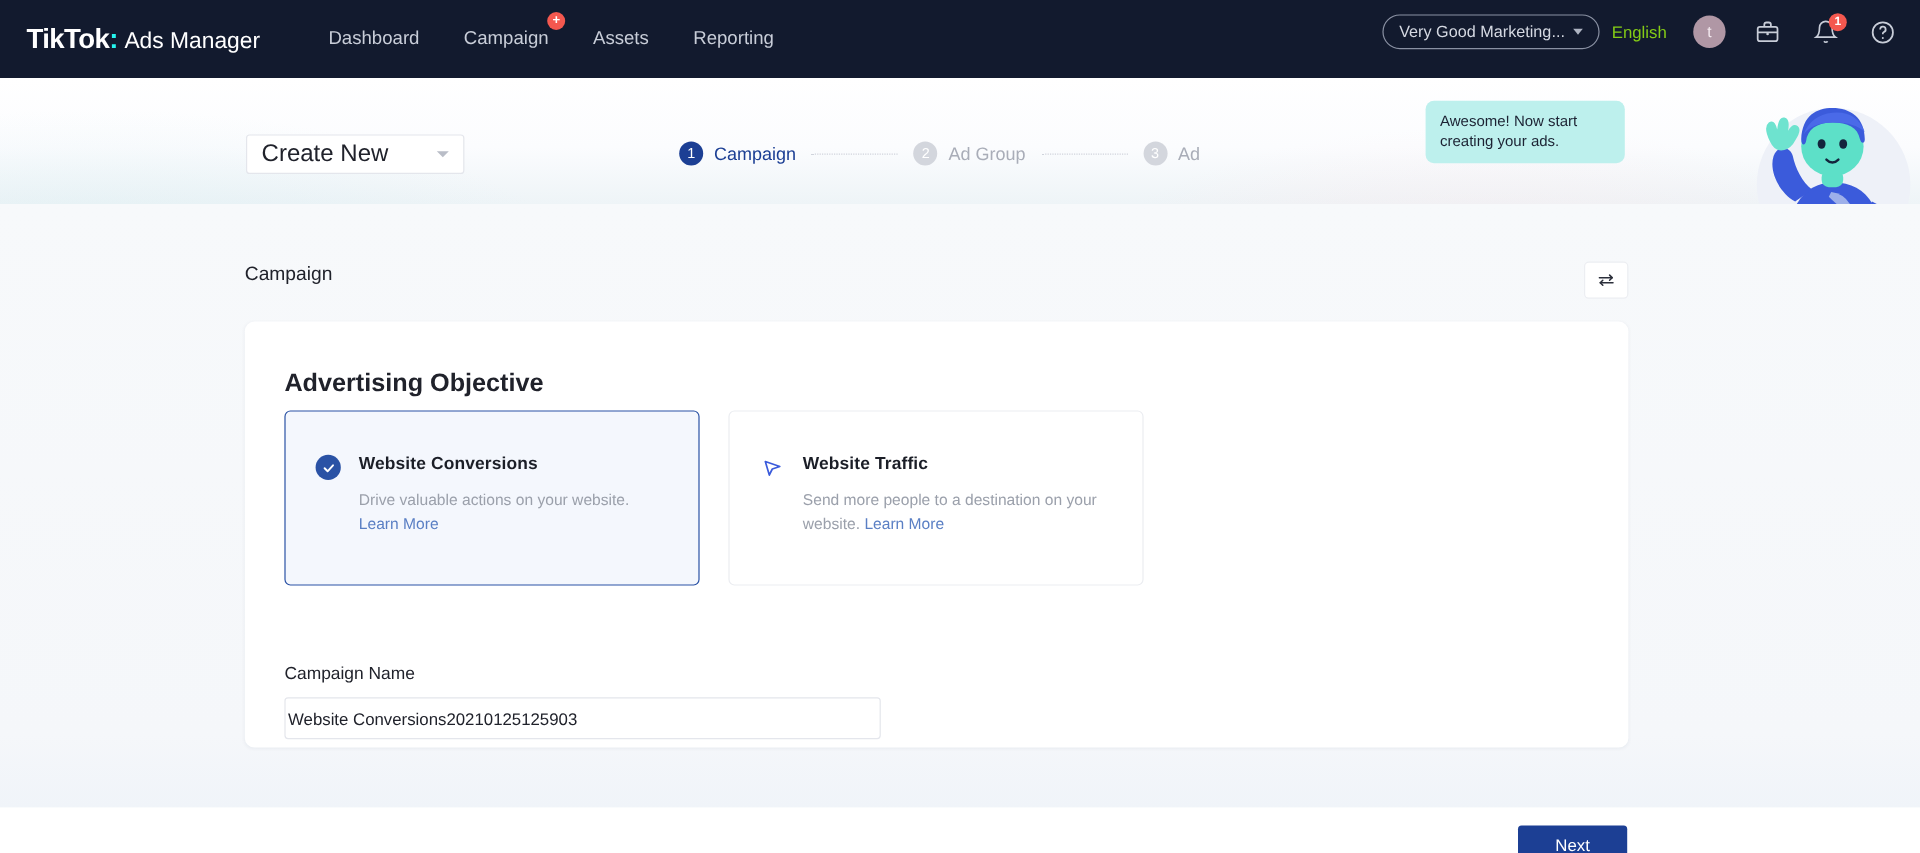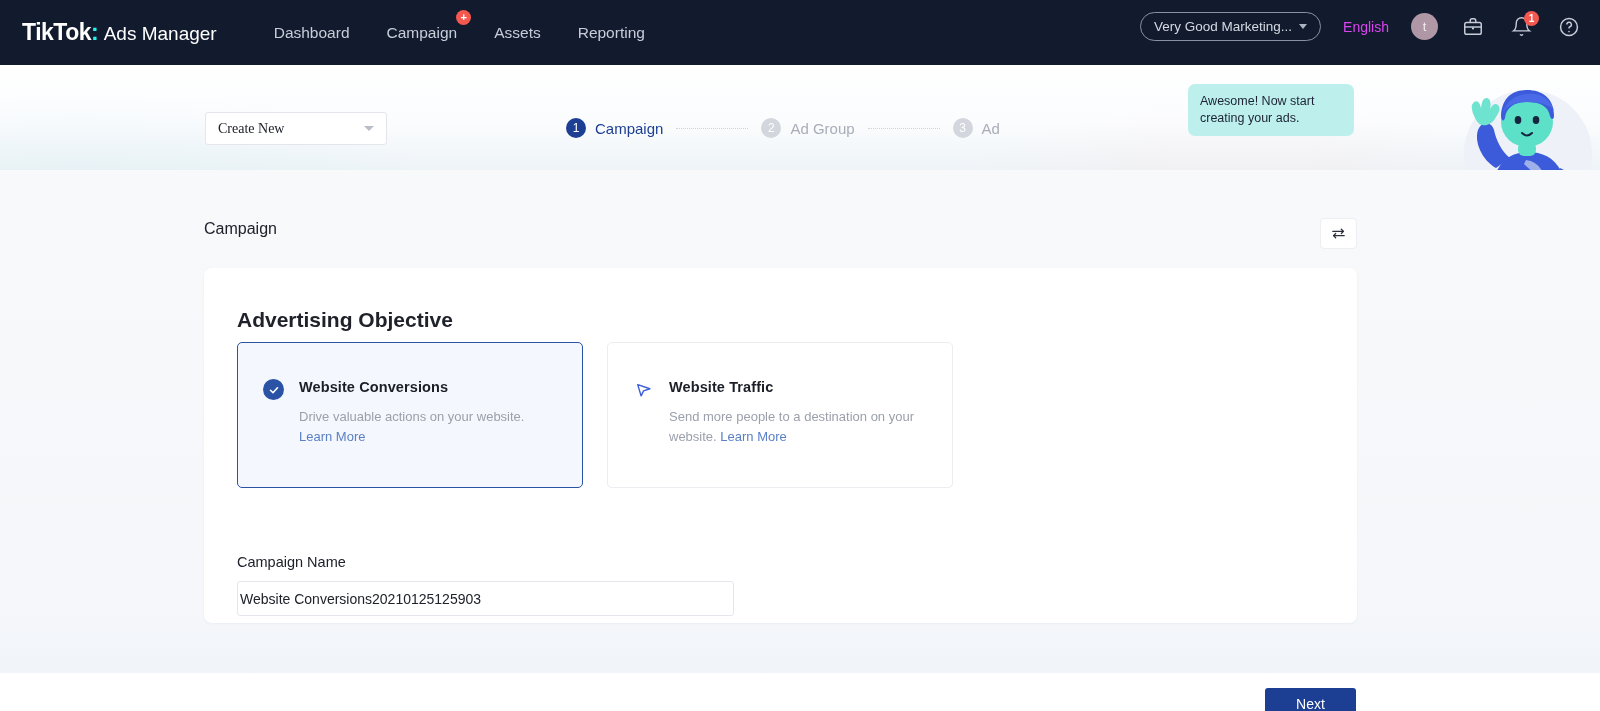--- a/index.html
+++ b/index.html
@@ -51,21 +51,21 @@
   }
   .acct-pill {
     border: 1px solid #8a91a3; border-radius: 16px;
     height: 29px; padding: 0 13px;
     display: flex; align-items: center; gap: 7px;
     color: #d5d9e2; font-size: 13.5px; cursor: pointer;
     white-space: nowrap;
   }
   .chev { width: 0; height: 0; border-left: 4.5px solid transparent;
           border-right: 4.5px solid transparent; border-top: 5px solid #aeb4c2; }
-  .lang { color: #d946ef; font-size: 14px; margin-left: 22px; cursor: pointer; }
+  .lang { color: #84cc16; font-size: 14px; margin-left: 10px; cursor: pointer; }
   .avatar {
     width: 27px; height: 27px; border-radius: 50%;
     background: #b097a5; color: #f3e9ef;
     font-size: 13px; line-height: 27px; text-align: center;
     margin-left: 22px; cursor: pointer;
   }
   .nav-icon {
     margin-left: 22px; position: relative; cursor: pointer;
     width: 26px; height: 26px; display: flex; align-items: center; justify-content: center;
   }
@@ -86,21 +86,21 @@
       linear-gradient(180deg, #ffffff 0%, #fbfcfe 55%, #eef4f7 100%);
     overflow: hidden;
   }
   .create-select {
     position: absolute; left: 205px; top: 47px;
     width: 182px; height: 33px;
     background: #fff; border: 1px solid #e4e6ec; border-radius: 3px;
     display: flex; align-items: center; justify-content: space-between;
     padding: 0 12px; cursor: pointer;
   }
-  .create-select span { font-size: 14px; color: #20222b; font-family: Liberation Serif, serif; }
+  .create-select span { font-size: 20px; color: #20222b; }
   .sel-chev { width: 0; height: 0; border-left: 5px solid transparent;
               border-right: 5px solid transparent; border-top: 5px solid #b9bdc7; }
 
   .stepper {
     position: absolute; left: 566px; top: 53px;
     display: flex; align-items: center;
   }
   .step { display: flex; align-items: center; gap: 9px; cursor: pointer; }
   .step-num {
     width: 20px; height: 20px; border-radius: 50%;

